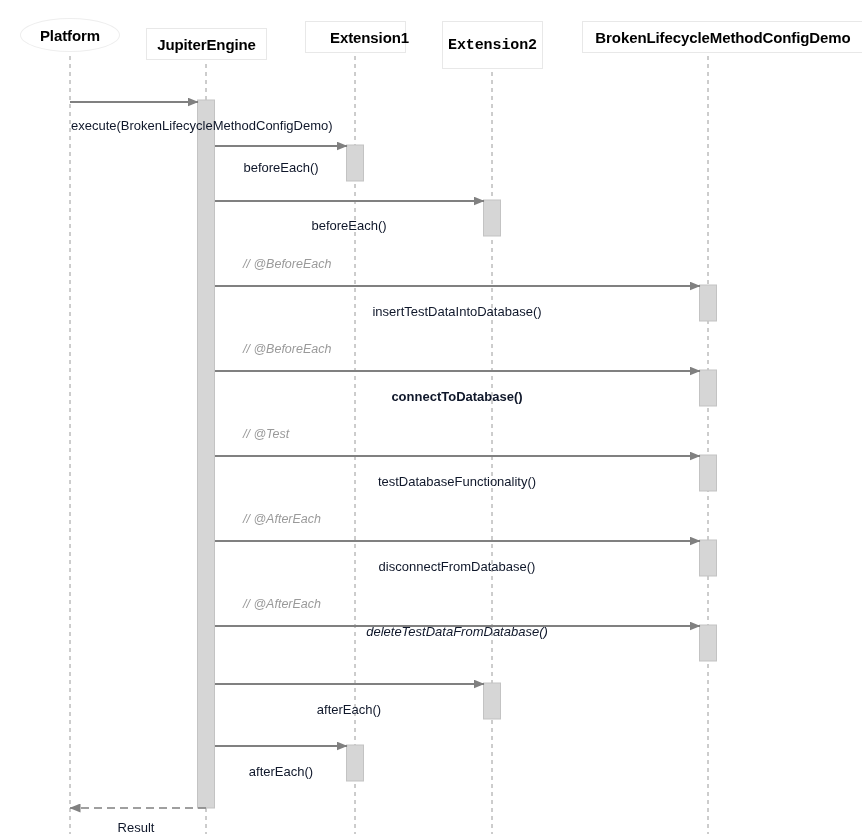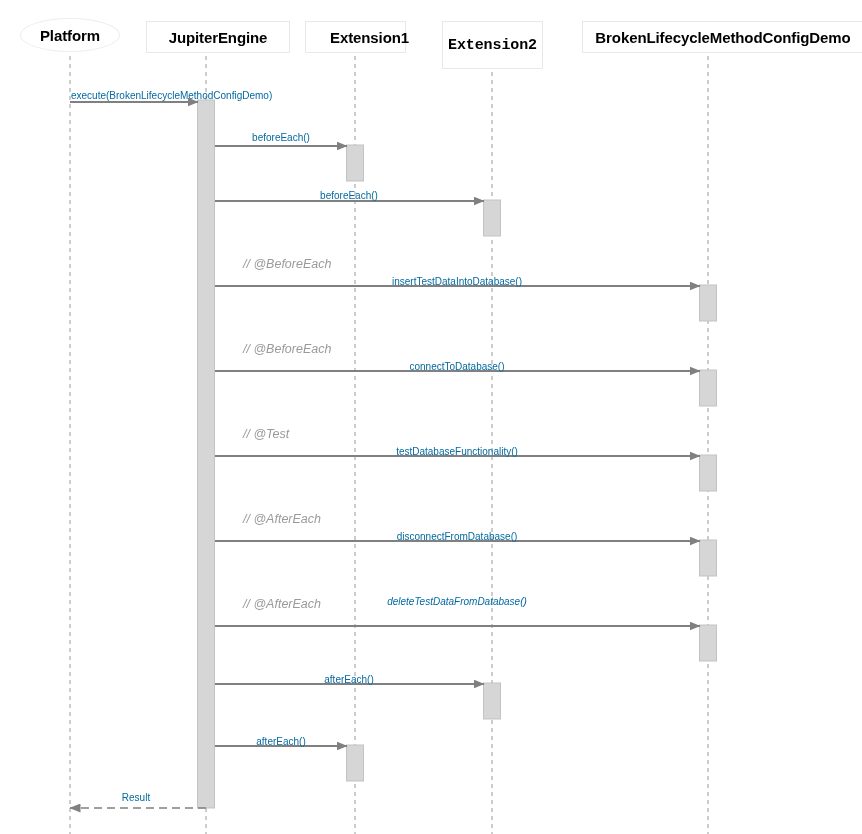--- a/index.html
+++ b/index.html
@@ -41,24 +41,25 @@
     white-space: nowrap;
     letter-spacing: -0.1px;
   }
   .participant-box.actor {
     border-radius: 50%;
     border: 1px solid #eeeeee;
     text-align: center;
   }
   .msg-label {
     position: absolute;
-    font-size: 10px;
-    color: #0369a1;
+    font-size: 13px;
+    color: #0f172a;
     white-space: nowrap;
     line-height: 1;
+    margin-top: 28px;
   }
   .msg-label.centered {
     transform: translateX(-50%);
   }
   .comment-label {
     position: absolute;
     font-size: 12.5px;
     font-style: italic;
     color: #9a9a9a;
     white-space: nowrap;
@@ -111,39 +112,39 @@
         <line x1="215" x2="484" y1="684" y2="684" stroke="#808080" stroke-width="2" marker-end="url(#arrow-filled)"></line>
         <line x1="215" x2="347" y1="746" y2="746" stroke="#808080" stroke-width="2" marker-end="url(#arrow-filled)"></line>
         <line x1="206" x2="70" y1="808" y2="808" stroke="#808080" stroke-width="1.6" stroke-dasharray="8,5" marker-end="url(#arrow-filled)"></line>
       </g>
   </svg>
 
   <div id="participants-layer">
       <div class="participant-box actor" style="left: 20px; top: 18px; width: 100px; height: 34px;">
         <span>Platform</span>
       </div>
-      <div class="participant-box" style="left: 146px; top: 21px; width: 144px; height: 32px;">
+      <div class="participant-box" style="left: 146px; top: 28px; width: 121px; height: 32px;">
         <span>JupiterEngine</span>
       </div>
       <div class="participant-box" style="left: 305px; top: 21px; width: 101px; height: 32px; padding-left: 28px;">
         <span>Extension1</span>
       </div>
       <div class="participant-box" style="left: 442px; top: 21px; width: 101px; height: 48px; font-family: Liberation Mono, monospace;">
         <span>Extension2</span>
       </div>
       <div class="participant-box" style="left: 582px; top: 21px; width: 282px; height: 32px;">
         <span>BrokenLifecycleMethodConfigDemo</span>
       </div>
     </div>
   <div id="labels-layer">
       <div class="msg-label" style="left: 71px; top: 91px;">execute(BrokenLifecycleMethodConfigDemo)</div>
       <div class="msg-label centered" style="left: 281px; top: 133px;">beforeEach()</div>
       <div class="msg-label centered" style="left: 349px; top: 191px;">beforeEach()</div>
       <div class="msg-label centered" style="left: 457px; top: 277px;">insertTestDataIntoDatabase()</div>
-      <div class="msg-label centered" style="left: 457px; top: 362px;">connectToDatabase()</div>
+      <div class="msg-label centered" style="left: 457px; top: 362px; font-weight: bold;">connectToDatabase()</div>
       <div class="msg-label centered" style="left: 457px; top: 447px;">testDatabaseFunctionality()</div>
       <div class="msg-label centered" style="left: 457px; top: 532px;">disconnectFromDatabase()</div>
       <div class="msg-label centered" style="left: 457px; top: 597px; font-style: italic;">deleteTestDataFromDatabase()</div>
       <div class="msg-label centered" style="left: 349px; top: 675px;">afterEach()</div>
       <div class="msg-label centered" style="left: 281px; top: 737px;">afterEach()</div>
       <div class="msg-label centered" style="left: 136px; top: 793px;">Result</div>
     </div>
   <div id="comments-layer">
       <div class="comment-label" style="left: 215px; top: 258px;">// @BeforeEach</div>
       <div class="comment-label" style="left: 215px; top: 343px;">// @BeforeEach</div>

